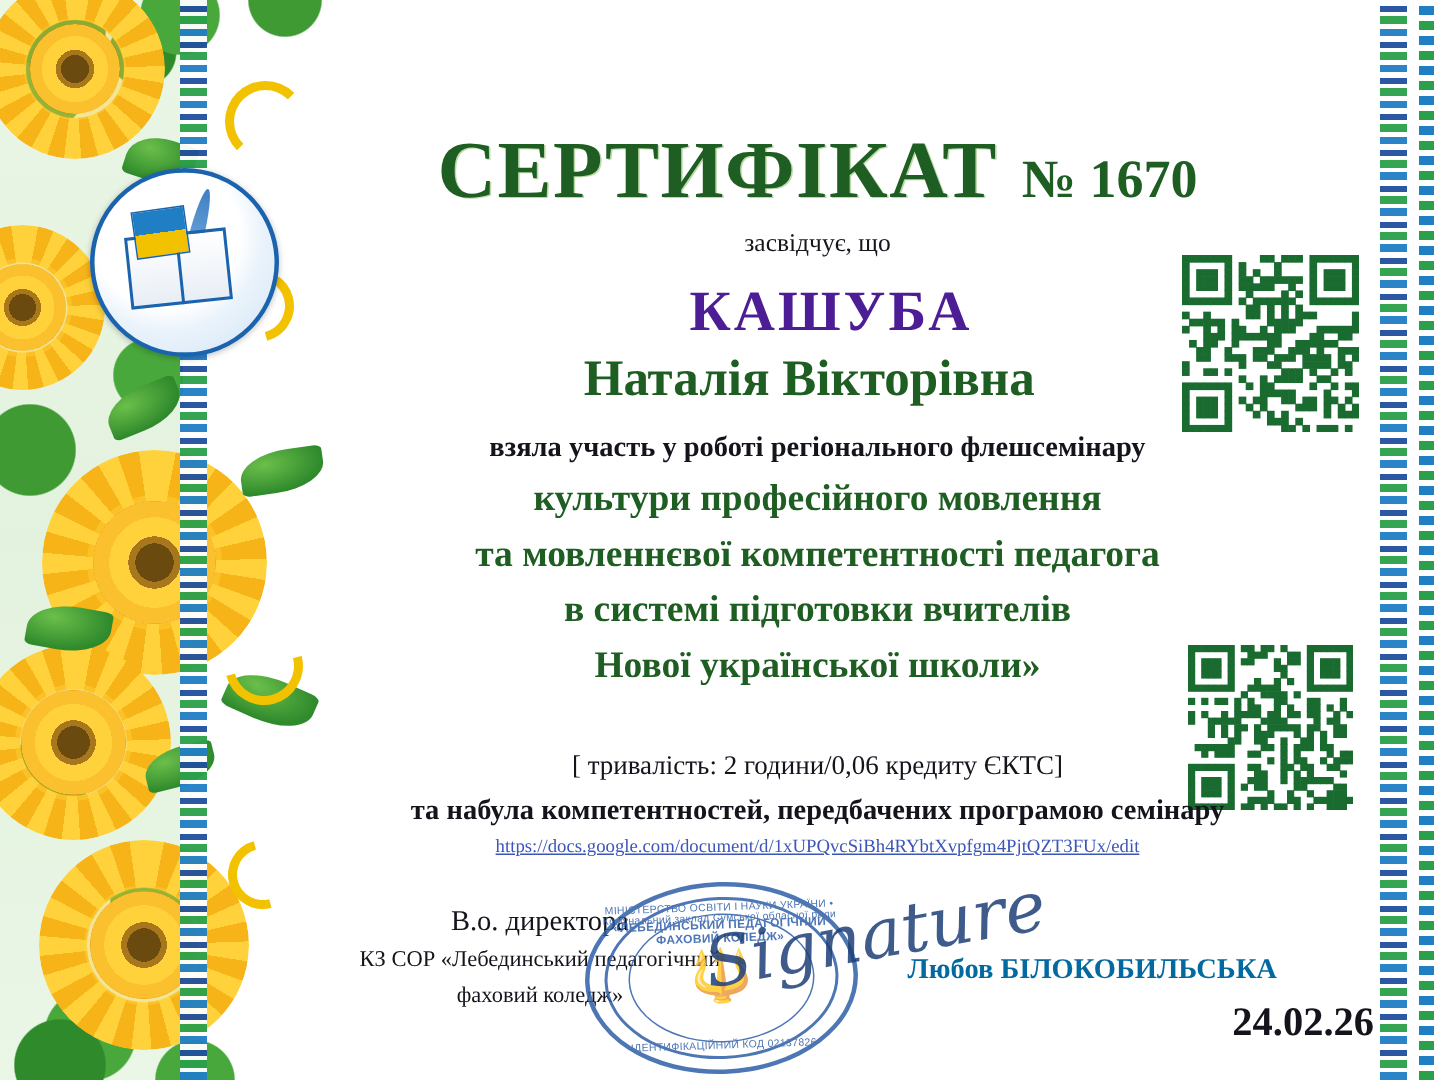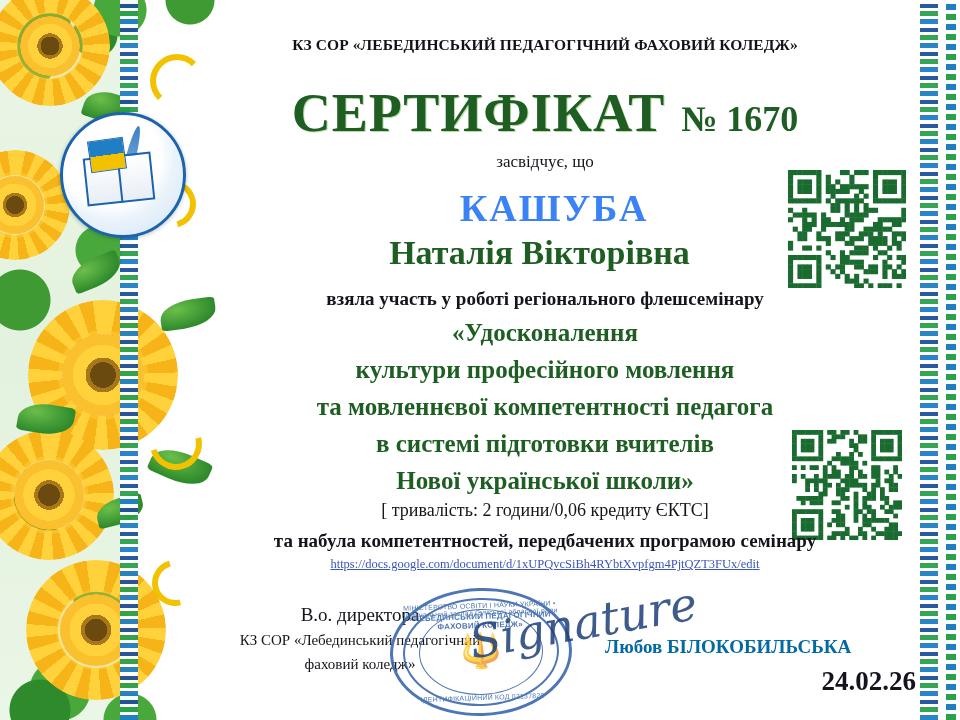--- a/index.html
+++ b/index.html
@@ -261,21 +261,21 @@
     left: 0; right: 0; top: 152px;
     font-size: 17px;
     color: #15151d;
     font-family: "Liberation Serif", serif;
   }
   .name-last {
     position: absolute;
     left: 18px; right: 0; top: 186px;
     font-size: 38px;
     font-weight: bold;
-    color: #3b82f6;
+    color: #4c1d95;
     letter-spacing: 2px;
     font-family: "Liberation Serif", serif;
   }
   .name-first {
     position: absolute;
     left: 0; right: 11px; top: 234px;
     font-size: 34px;
     font-weight: bold;
     color: #1f5e23;
     font-family: "Liberation Serif", serif;
@@ -1017,36 +1017,34 @@
         <rect x="4.40" y="105.60" width="4.80" height="4.80" fill="#1a6b2f"></rect>
         <rect x="8.80" y="105.60" width="4.80" height="4.80" fill="#1a6b2f"></rect>
         <rect x="13.20" y="105.60" width="4.80" height="4.80" fill="#1a6b2f"></rect>
         <rect x="17.60" y="105.60" width="4.80" height="4.80" fill="#1a6b2f"></rect>
         <rect x="22.00" y="105.60" width="4.80" height="4.80" fill="#1a6b2f"></rect>
         <rect x="26.40" y="105.60" width="4.80" height="4.80" fill="#1a6b2f"></rect>
       </svg></div>
 
   <div class="content">
 
-    <div class="org-line">КЗ СОР «ЛЕБЕДИНСЬКИЙ ПЕДАГОГІЧНИЙ ФАХОВИЙ КОЛЕДЖ»</div>
 
     <div class="title-row">
       <div class="cert-title">СЕРТИФІКАТ</div>
       <div class="cert-number">№ 1670</div>
     </div>
 
     <div class="subline">засвідчує, що</div>
 
     <div class="name-last">КАШУБА</div>
     <div class="name-first">Наталія Вікторівна</div>
 
     <div class="participation">взяла участь у роботі регіонального флешсемінару</div>
 
     <div class="theme">
-      <div class="theme-line">«Удосконалення</div>
       <div class="theme-line">культури професійного мовлення</div>
       <div class="theme-line">та мовленнєвої компетентності педагога</div>
       <div class="theme-line">в системі підготовки вчителів</div>
       <div class="theme-line">Нової української школи»</div>
     </div>
 
     <div class="duration">[ тривалість: 2 години/0,06  кредиту ЄКТС]</div>
     <div class="competence">та набула  компетентностей,  передбачених  програмою семінару</div>
     <div class="doc-link">https://docs.google.com/document/d/1xUPQvcSiBh4RYbtXvpfgm4PjtQZT3FUx/edit</div>
 

